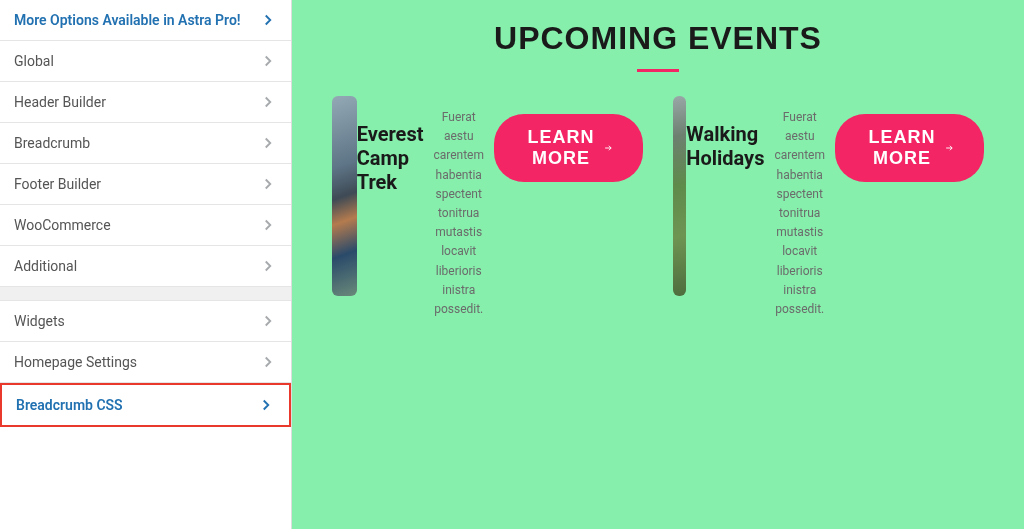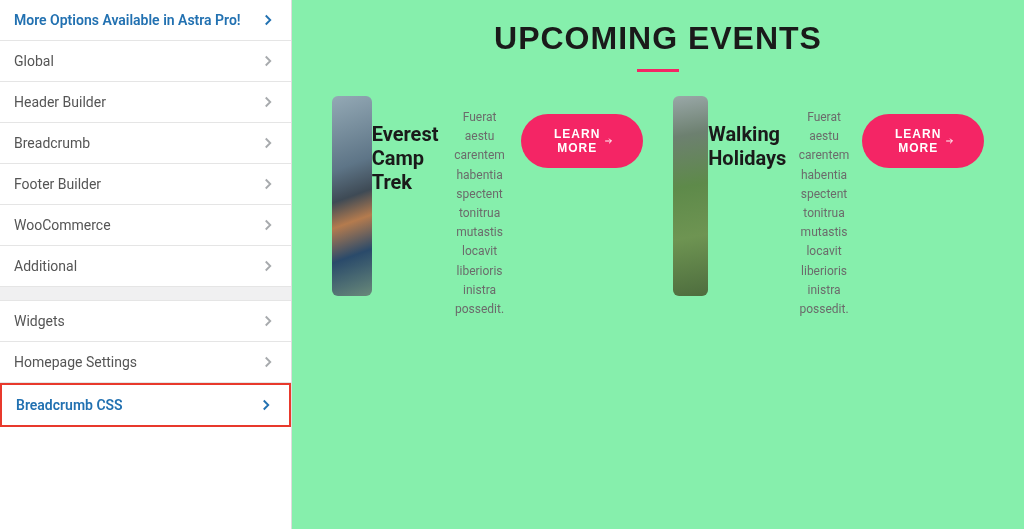--- a/index.html
+++ b/index.html
@@ -20,21 +20,21 @@
     .preview { flex: 1; padding: 20px 40px 47px 40px; background: #86efac; overflow: hidden; }
     .heading { text-align: center; font-size: 32px; font-weight: 800; letter-spacing: 1px; color: #1a1a1a; font-family: "Segoe UI", sans-serif; }
     .divider { width: 42px; height: 3px; background: #f42565; margin: 12px auto 24px; }
     .cards { display: flex; gap: 30px; }
     .card { flex: 1; display: flex; flex-direction: row; align-items: flex-start; }
     .card-img { width: 100%; height: 200px; border-radius: 6px; background-size: cover; background-position: center; }
     .img-1 { background: linear-gradient(160deg,#94a9b5 0%,#5e7587 35%,#3e4a55 50%,#b47b4e 62%,#2a4a6a 78%,#6a8a7a 100%); }
     .img-2 { background: linear-gradient(170deg,#9aa8a8 0%,#6d8070 20%,#5e8a4a 45%,#6e9452 70%,#4e6d3e 100%); }
     .card-title { font-size: 20px; font-weight: 700; color: #1a1a1a; margin-top: 26px; }
     .card-desc { font-size: 12px; color: #6b6b6b; text-align: center; line-height: 1.6; margin-top: 12px; padding: 0 10px; }
-    .learn-btn { margin-top: 18px; background: #f42565; color: #fff; border: none; border-radius: 30px; padding: 13px 30px; font-size: 12px; font-weight: 700; letter-spacing: 1px; cursor: pointer; display: inline-flex; align-items: center; gap: 0; }
+    .learn-btn { margin-top: 18px; background: #f42565; color: #fff; border: none; border-radius: 30px; padding: 13px 30px; font-size: 18px; font-weight: 700; letter-spacing: 1px; cursor: pointer; display: inline-flex; align-items: center; gap: 6px; }
     .learn-btn svg { width: 16px; height: 14px; }
   </style>
 </head>
 <body>
 
 <div class="sidebar">
   <div class="nav-item highlighted">
     <span>More Options Available in Astra Pro!</span>
     <span class="chevron">
         <svg viewBox="0 0 24 24" fill="none" stroke="currentColor" stroke-width="2.5">

